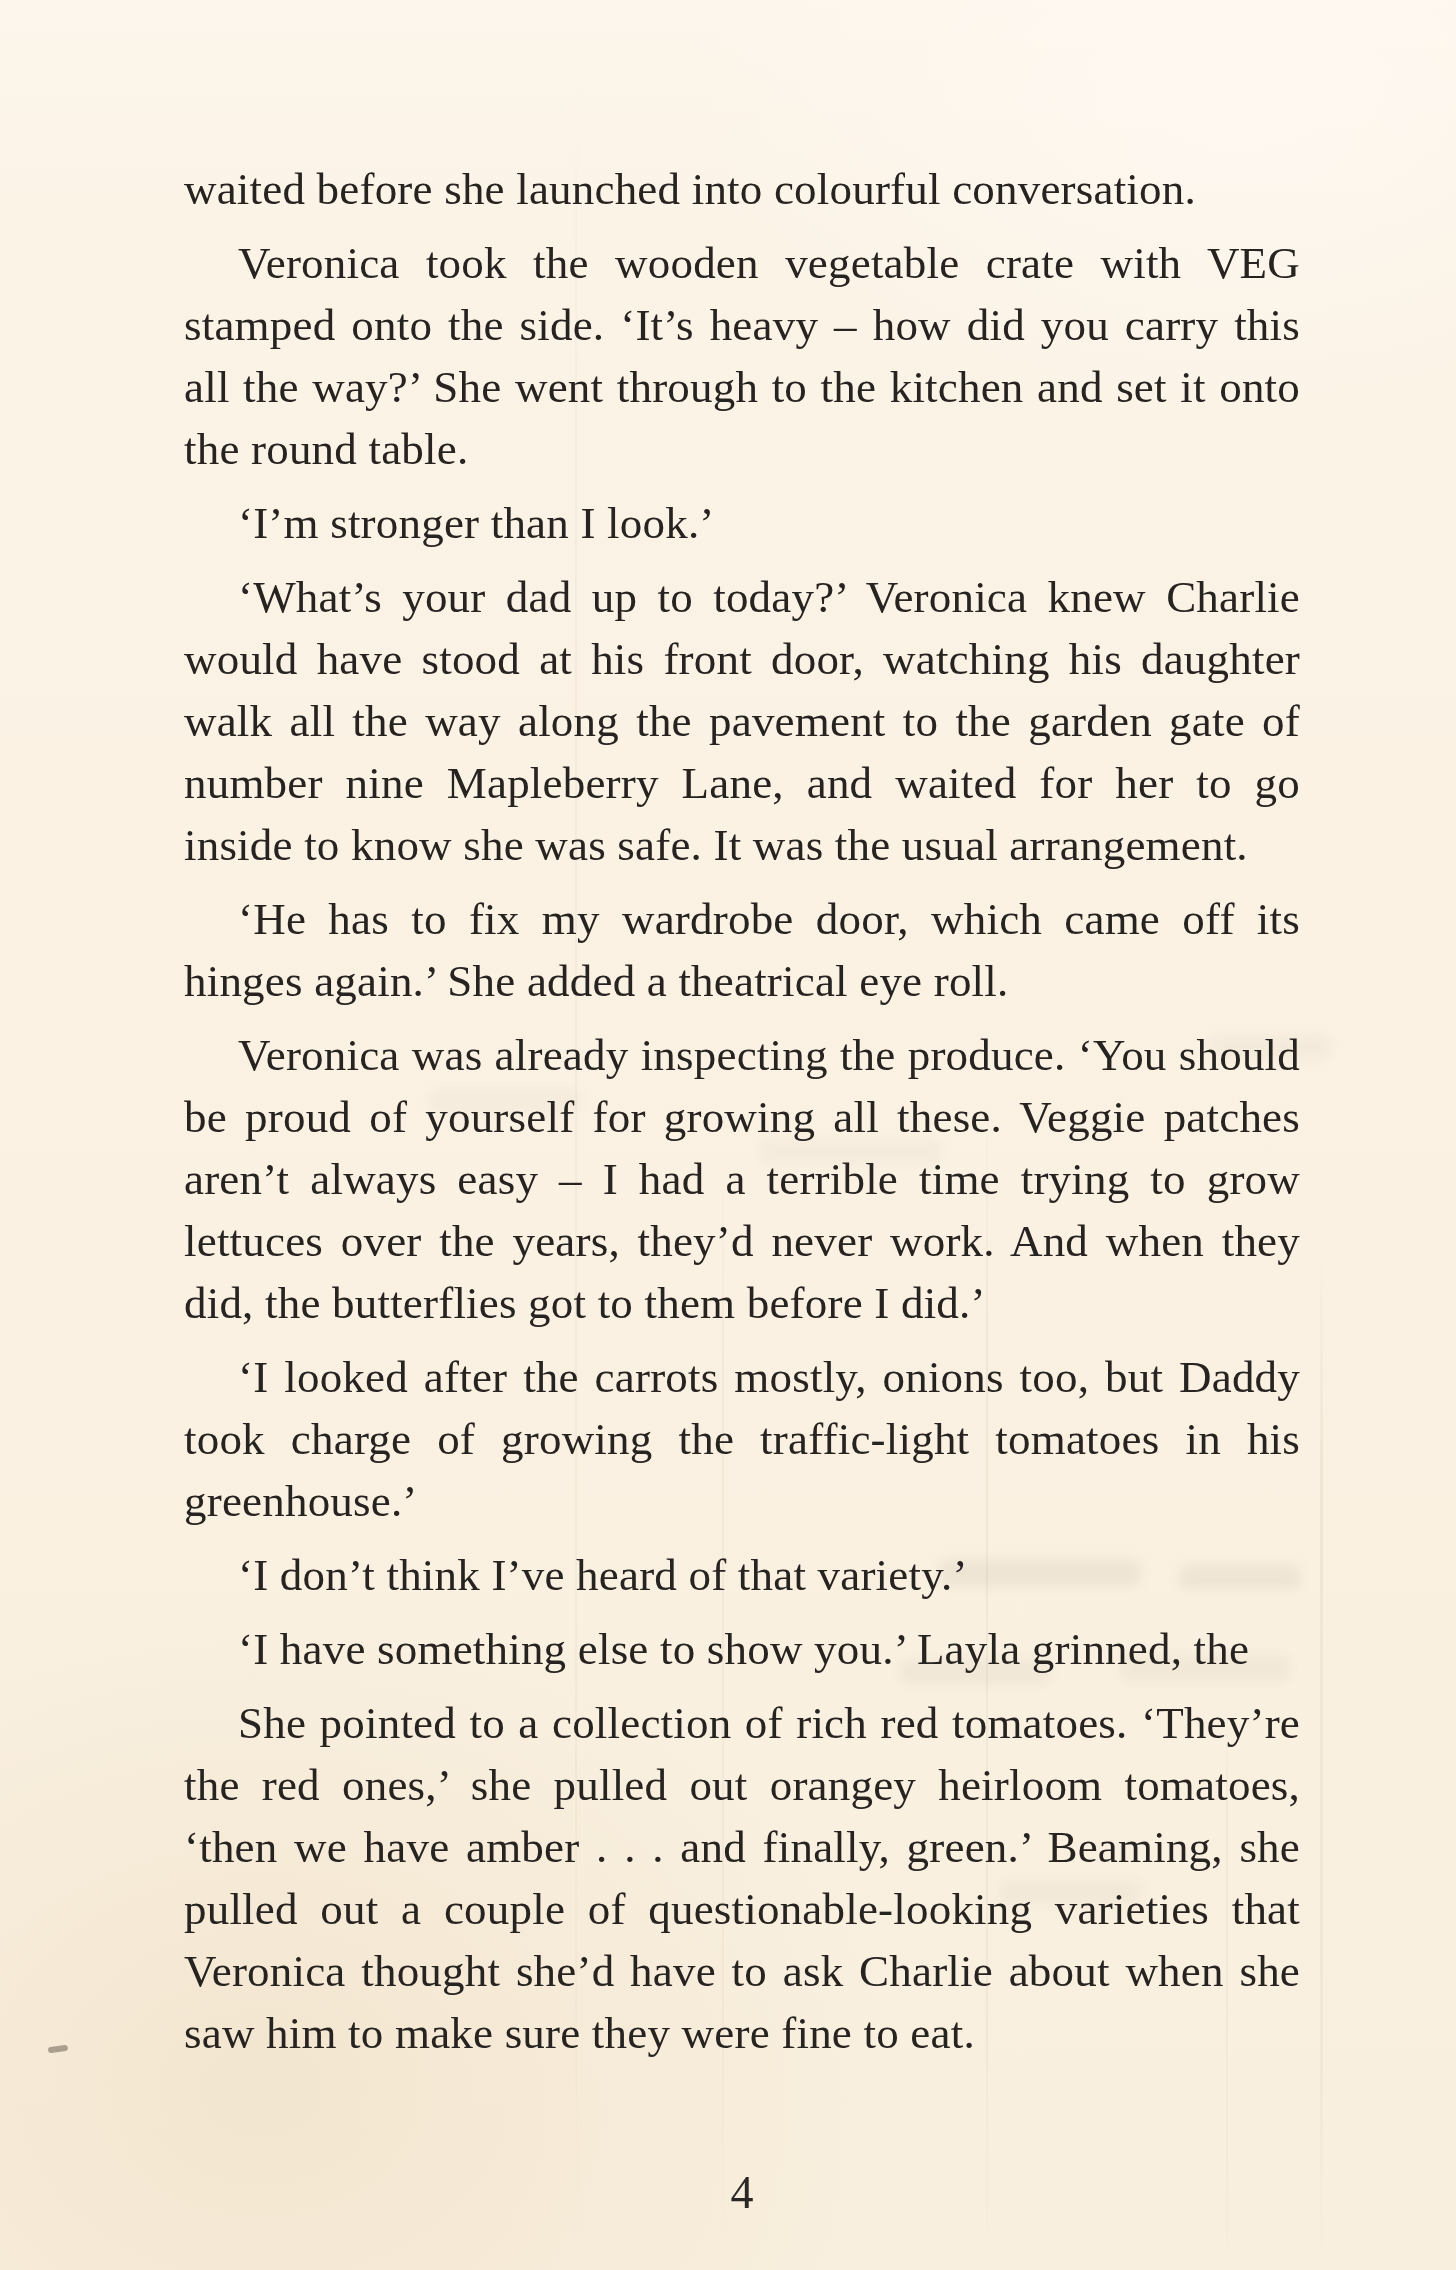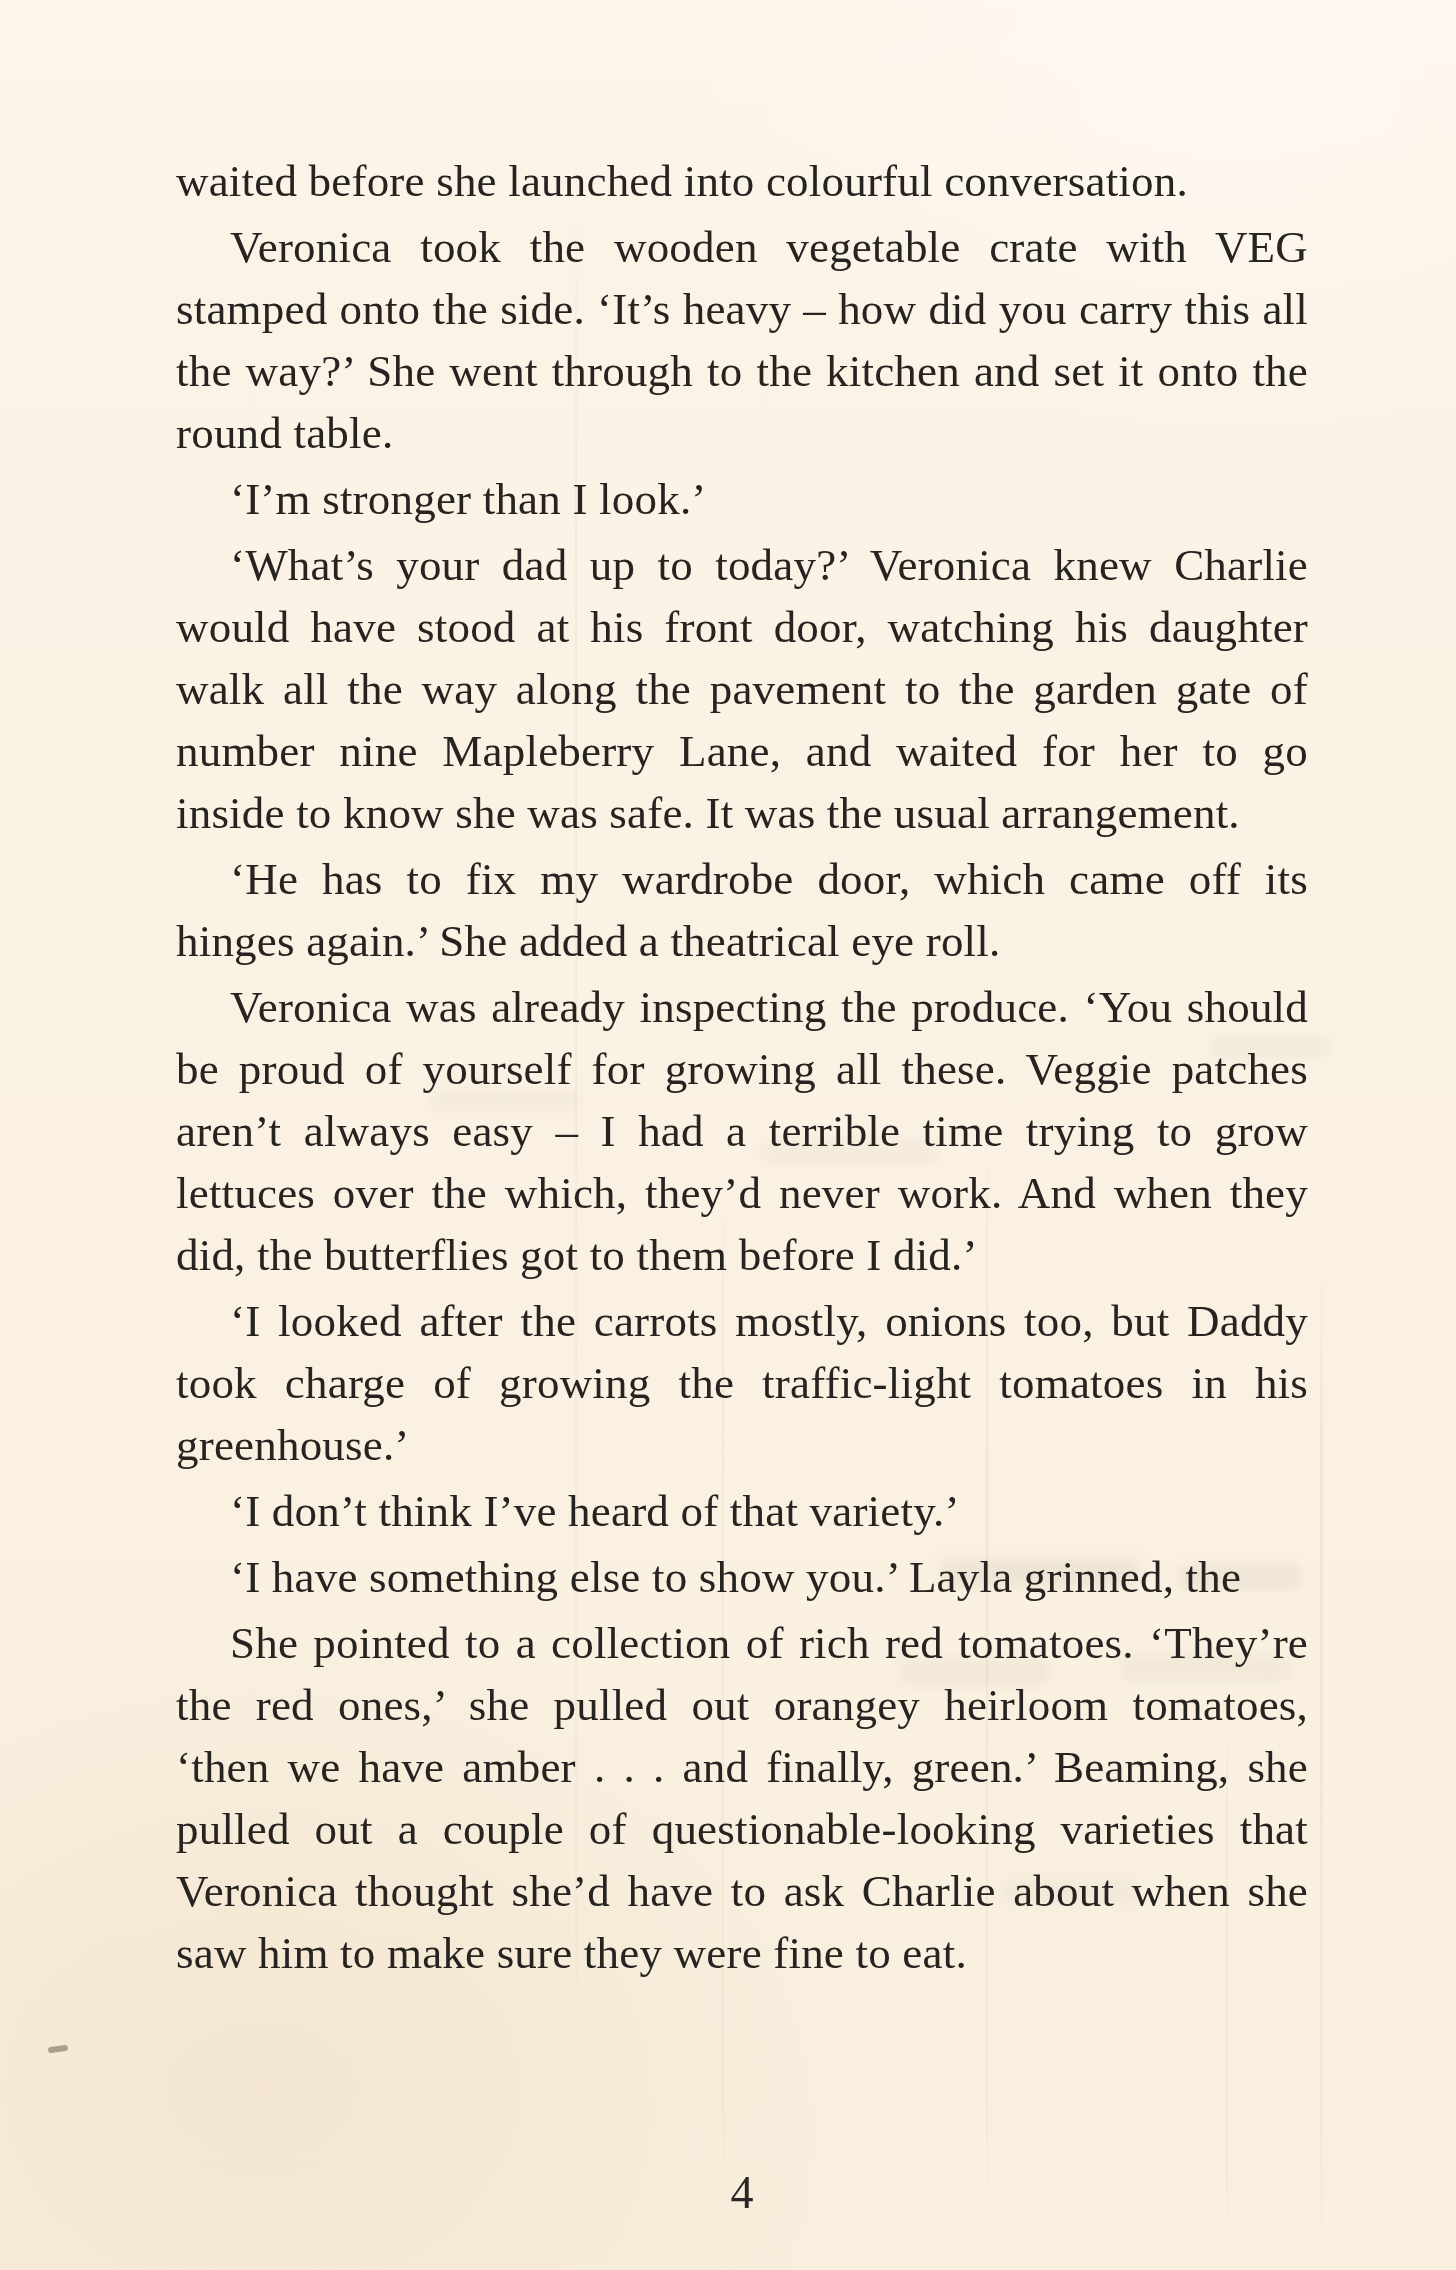--- a/index.html
+++ b/index.html
@@ -24,21 +24,21 @@
     position: absolute;
     left: 172px;
     top: 146px;
     width: 1140px;
     font-size: 45px;
     line-height: 62px;
     text-align: justify;
     letter-spacing: 0.2px;
   }
   .para {
-    margin: 4px;
+    margin: 12px;
     text-indent: 54px;
     text-rendering: optimizeLegibility;
   }
   .para.no-indent {
     text-indent: 0;
   }
   .page-number {
     position: absolute;
     left: 172px;
     width: 1140px;
@@ -106,21 +106,21 @@
   <div class="ghost g7"></div>
   <div class="ghost g8"></div>
   <div class="mark-dash"></div>
 
   <div class="page-text">
     <p class="para no-indent">waited before she launched into colourful conversation.</p>
     <p class="para">Veronica took the wooden vegetable crate with VEG stamped onto the side. ‘It’s heavy – how did you carry this all the way?’ She went through to the kitchen and set it onto the round table.</p>
     <p class="para">‘I’m stronger than I look.’</p>
     <p class="para">‘What’s your dad up to today?’ Veronica knew Charlie would have stood at his front door, watching his daughter walk all the way along the pavement to the garden gate of number nine Mapleberry Lane, and waited for her to go inside to know she was safe. It was the usual arrangement.</p>
     <p class="para">‘He has to fix my wardrobe door, which came off its hinges again.’ She added a theatrical eye roll.</p>
-    <p class="para">Veronica was already inspecting the produce. ‘You should be proud of yourself for growing all these. Veggie patches aren’t always easy – I had a terrible time trying to grow lettuces over the which, they’d never work. And when they did, the butterflies got to them before I did.’</p>
+    <p class="para">Veronica was already inspecting the produce. ‘You should be proud of yourself for growing all these. Veggie patches aren’t always easy – I had a terrible time trying to grow lettuces over the years, they’d never work. And when they did, the butterflies got to them before I did.’</p>
     <p class="para">‘I looked after the carrots mostly, onions too, but Daddy took charge of growing the traffic-light tomatoes in his greenhouse.’</p>
     <p class="para">‘I don’t think I’ve heard of that variety.’</p>
     <p class="para">‘I have something else to show you.’ Layla grinned, the</p>
     <p class="para">She pointed to a collection of rich red tomatoes. ‘They’re the red ones,’ she pulled out orangey heirloom tomatoes, ‘then we have amber . . . and finally, green.’ Beaming, she pulled out a couple of questionable-looking varieties that Veronica thought she’d have to ask Charlie about when she saw him to make sure they were fine to eat.</p>
   </div>
 
   <div class="page-number">4</div>
 
 </div>
 

